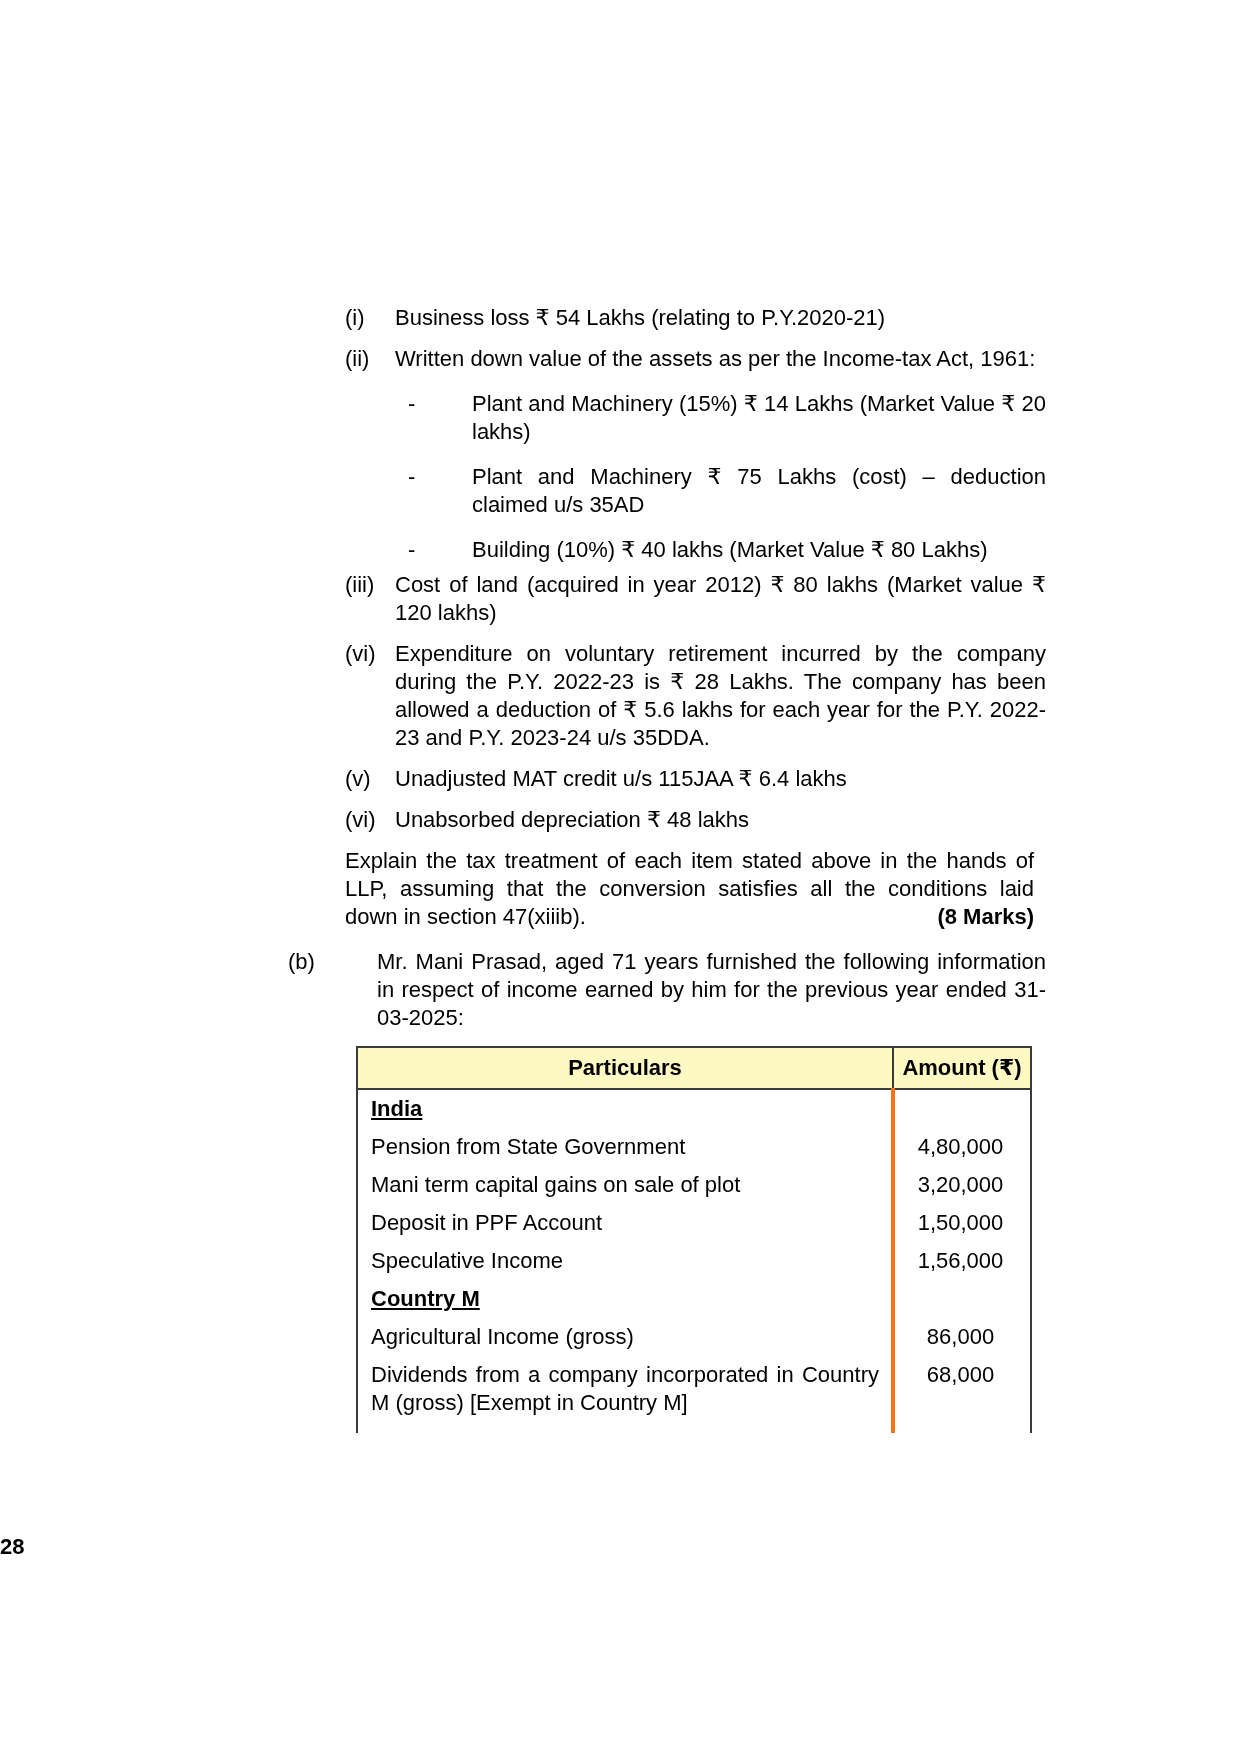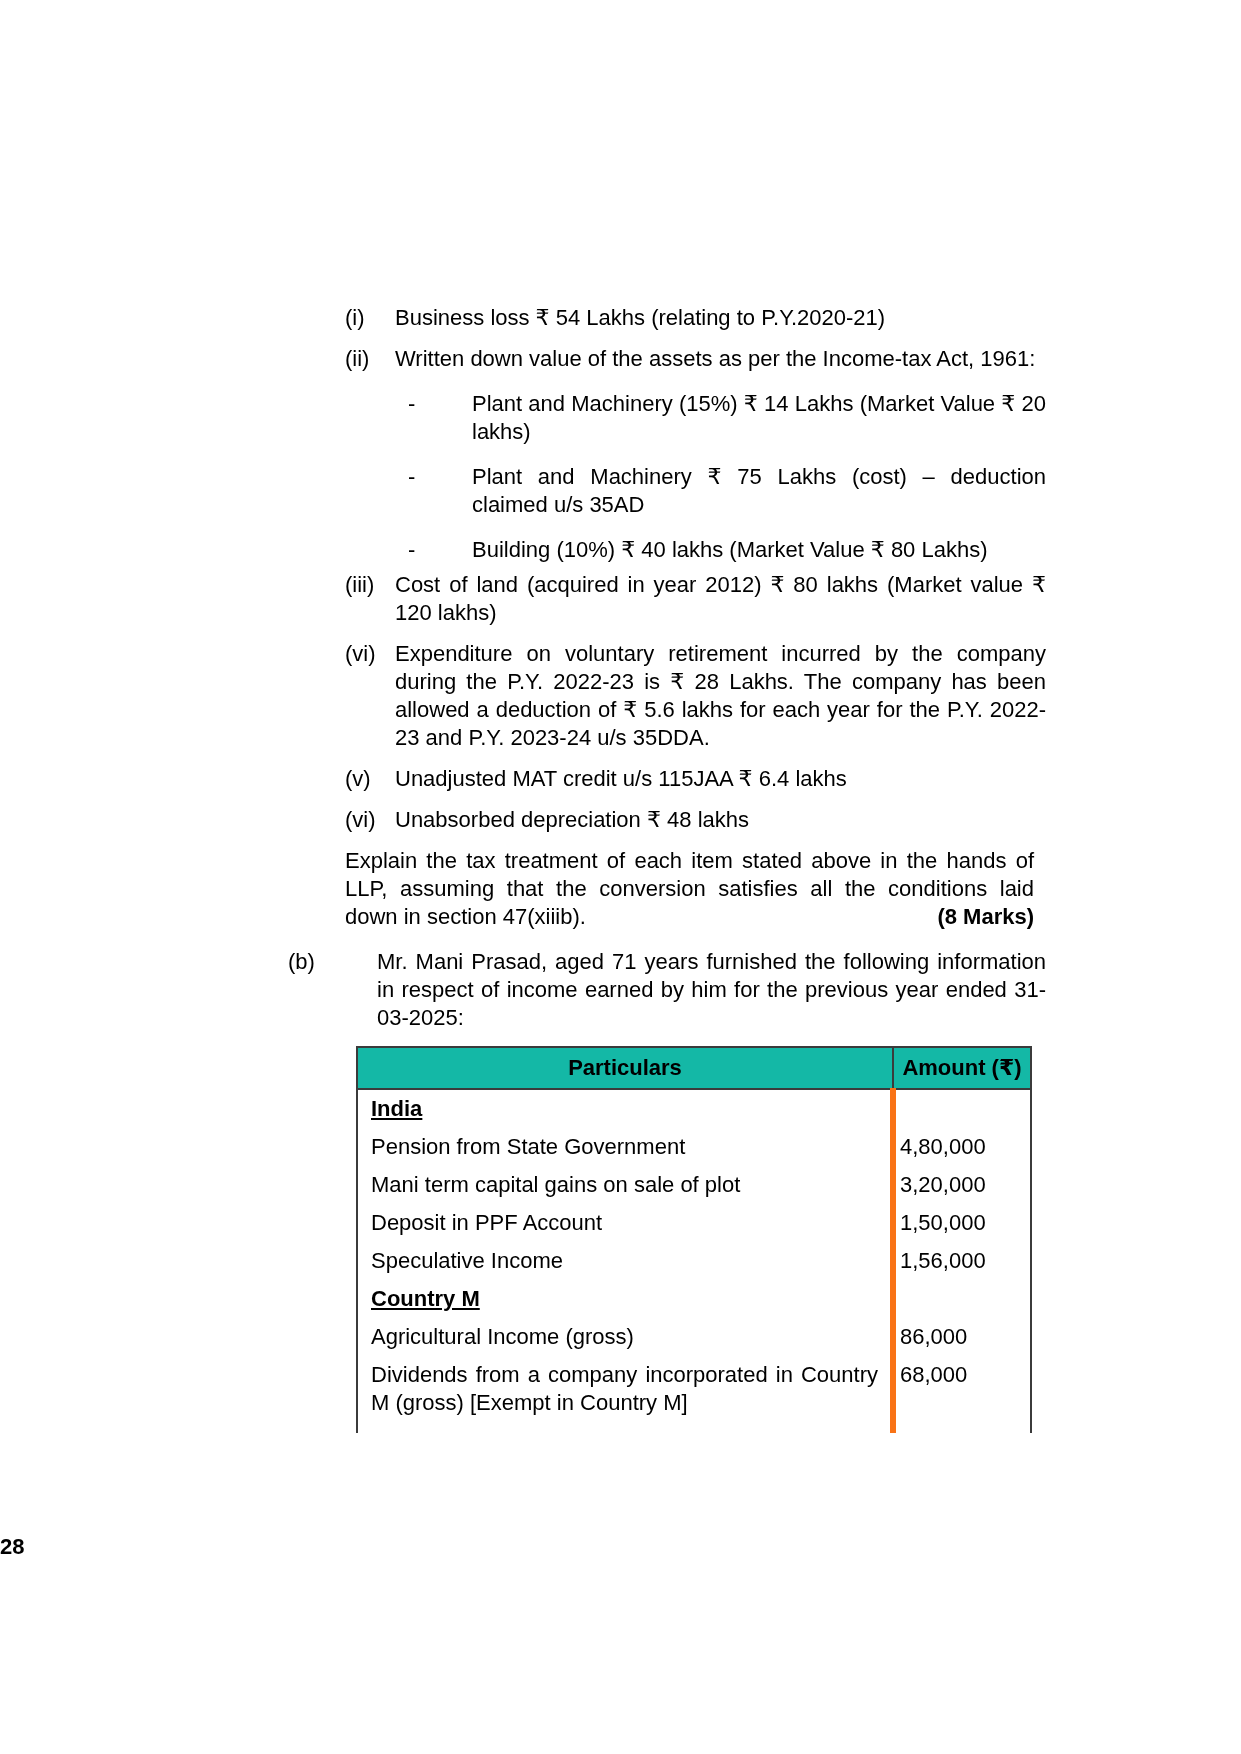--- a/index.html
+++ b/index.html
@@ -85,38 +85,38 @@
     width: 674px;
     border: 2px solid #3b3b3b;
     border-bottom: none;
   }
   table.income th, table.income td {
     vertical-align: top;
     font-size: 22px;
     line-height: 28px;
   }
   table.income th {
-    background: #14b8a6;
+    background: #fef9c3;
     font-weight: bold;
     text-align: center;
     padding: 6px 8px;
     border-bottom: 2px solid #3b3b3b;
   }
   .col-particulars { width: 536px; }
   .col-amount { width: 138px; }
   td.particulars {
-    border-right: 6px solid #f97316;
+    border-right: 4px solid #f97316;
     padding: 5px 12px 5px 13px;
     text-align: justify;
     margin-left: 20px;
   }
   th.particulars-h { border-right: 2px solid #3b3b3b; }
   td.amount {
     padding: 5px 8px 5px 4px;
-    text-align: left;
+    text-align: center;
   }
   tr.section td.particulars span {
     font-weight: bold;
     text-decoration: underline;
   }
   tr.last td { padding-bottom: 16px; }
   
   .footer {
     position: absolute;
     top: 1533px;

